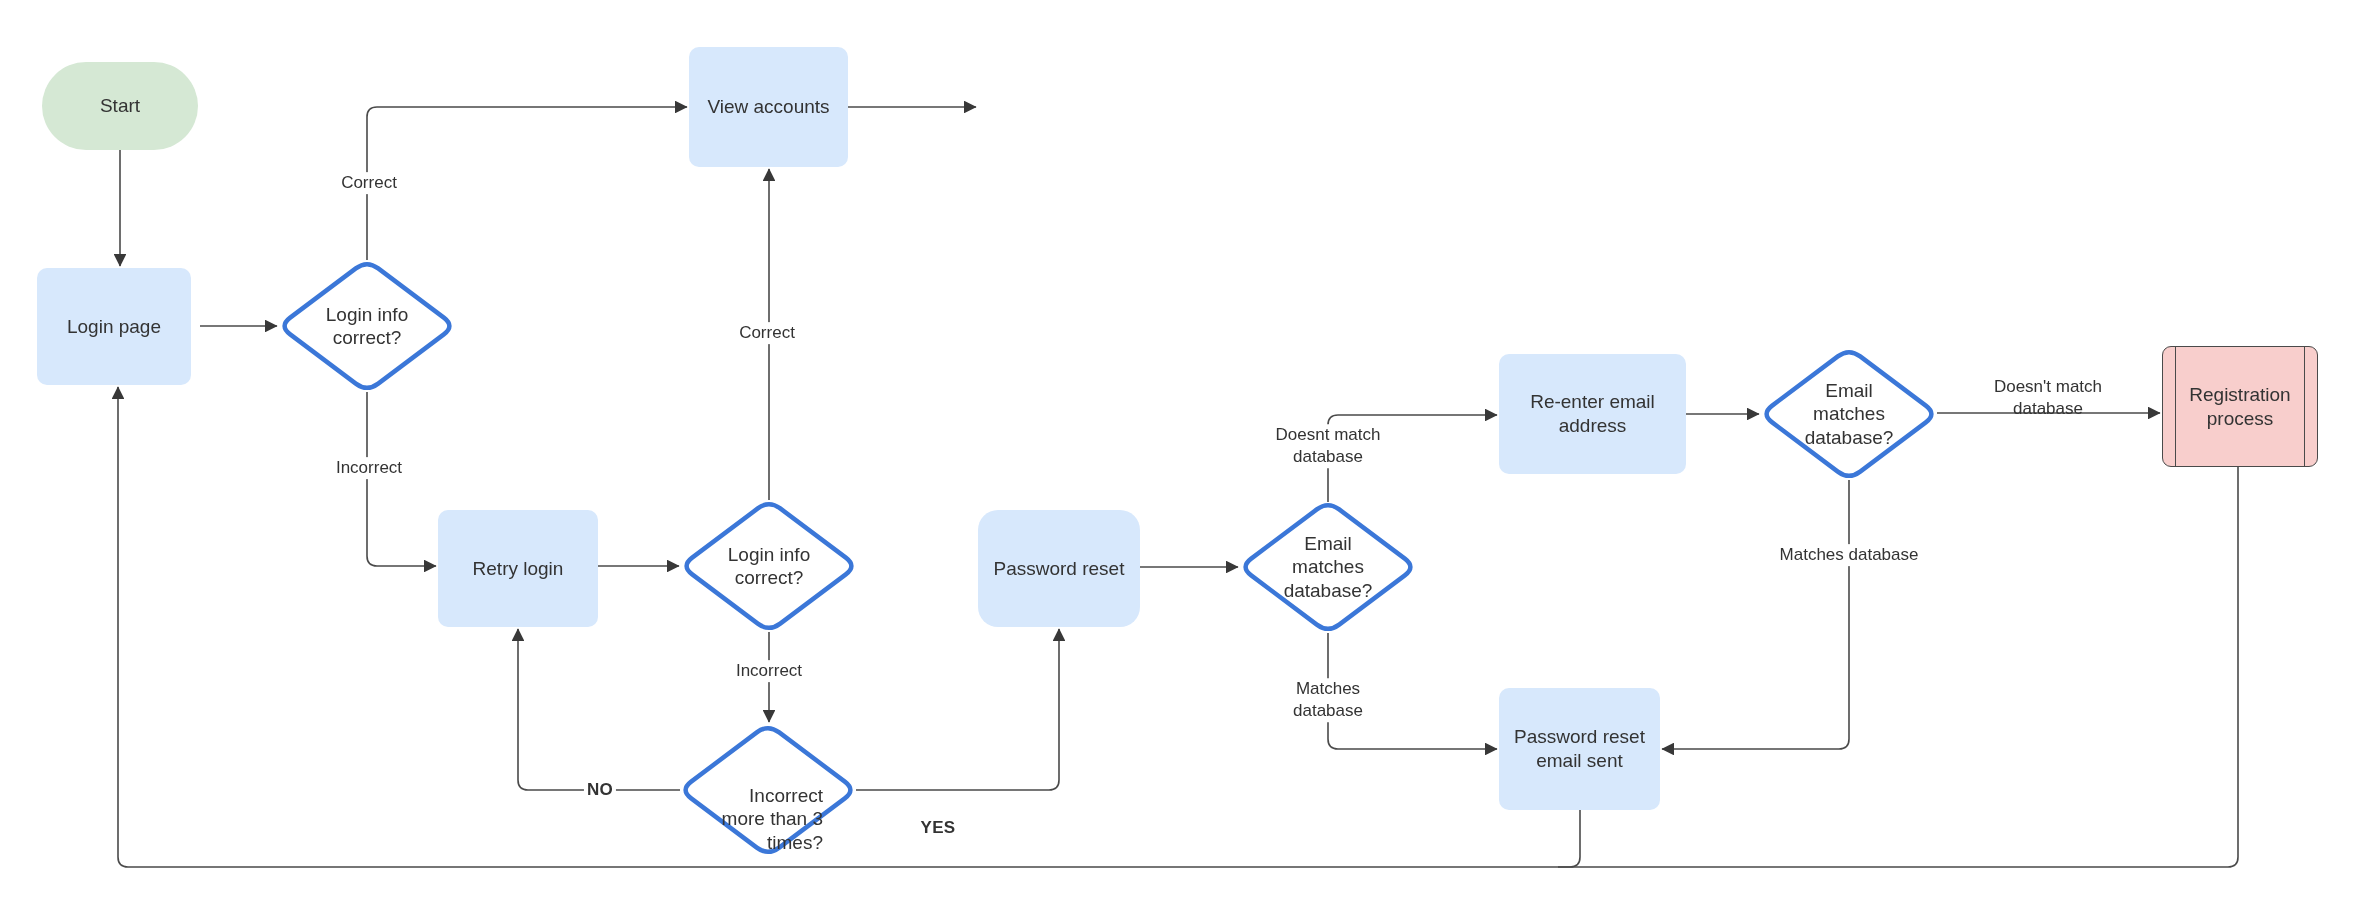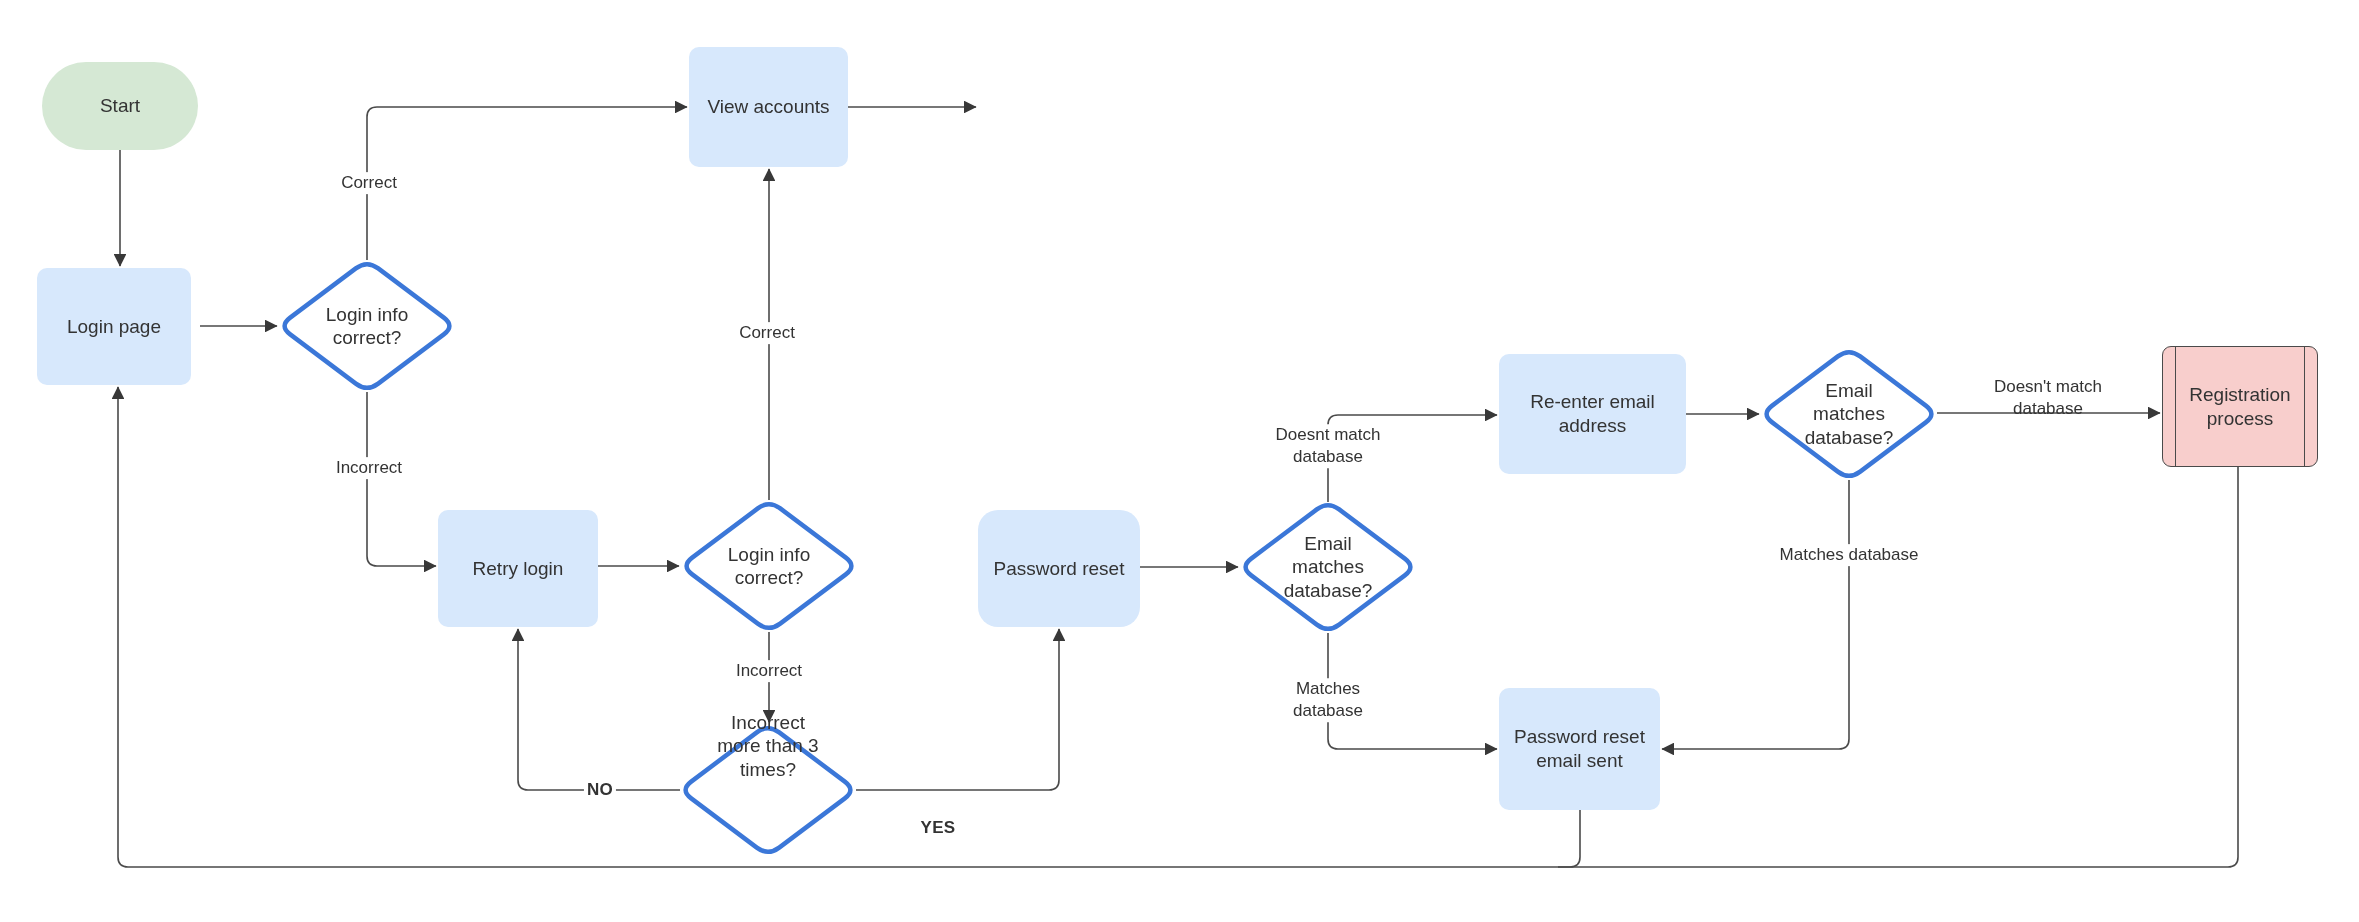--- a/index.html
+++ b/index.html
@@ -99,21 +99,21 @@
   <div class="node predefined" style="left:2162px; top:346px; width:156px; height:121px;">
     <div class="pbar l"></div>
     <div class="pbar r"></div>
     <span>Registration process</span>
   </div>
 
   <div class="decision-label" style="left:312px; top:262px; width:110px; height:128px;">Login info correct?</div>
 
   <div class="decision-label" style="left:714px; top:502px; width:110px; height:128px;">Login info correct?</div>
 
-  <div class="decision-label" style="left:713px; top:682px; width:110px; height:128px;">Incorrect more than 3 times?</div>
+  <div class="decision-label" style="left:713px; top:755px; width:110px; height:128px;text-align:right;">Incorrect more than 3 times?</div>
 
   <div class="decision-label" style="left:1278px; top:503px; width:100px; height:128px;">Email matches database?</div>
 
   <div class="decision-label" style="left:1799px; top:350px; width:100px; height:128px;">Email matches database?</div>
 
   <div class="edge-label" style="left:369px; top:183px;">Correct</div>
 
   <div class="edge-label" style="left:369px; top:468px;">Incorrect</div>
 
   <div class="edge-label" style="left:767px; top:333px;">Correct</div>

